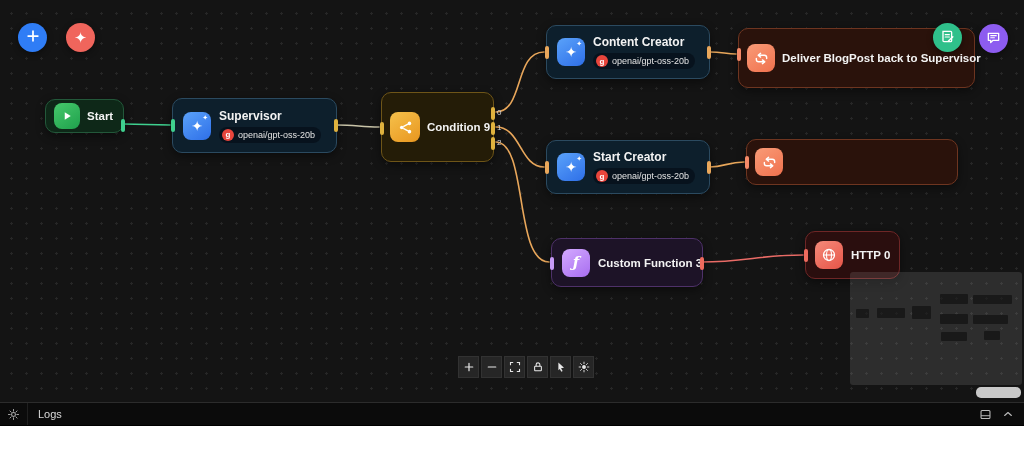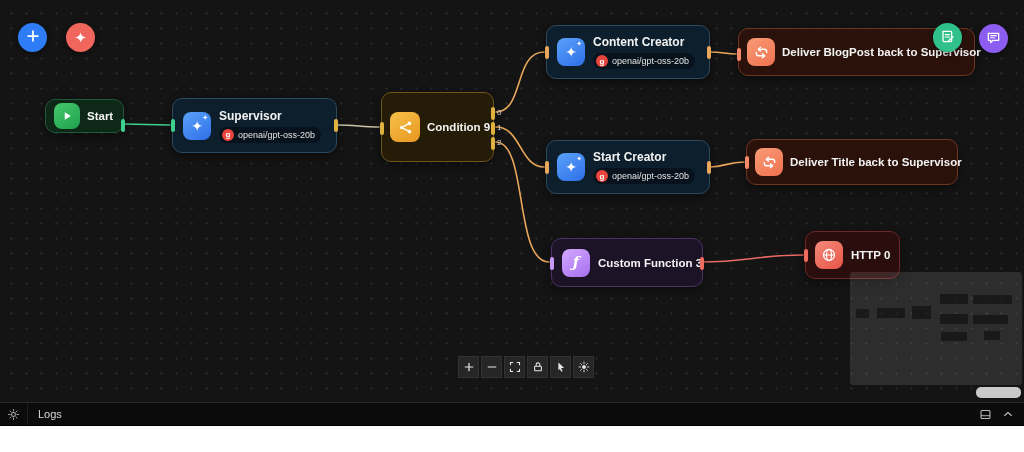--- a/index.html
+++ b/index.html
@@ -199,21 +199,21 @@
 
     <div class="node n-custom" style="left:551px;top:238px;width:152px;height:49px">
       <span class="handle h-purple" style="left:-2px;top:18px"></span>
       <span class="handle h-pink" style="right:-2px;top:18px"></span>
       <span class="nicon sz28 g-purple">
         <span class="fn-glyph">ƒ</span>
       </span>
       <span class="node-title">Custom Function 3</span>
     </div>
 
-    <div class="node n-deliver" style="left:738px;top:28px;width:237px;height:48px">
+    <div class="node n-deliver" style="left:738px;top:28px;width:237px;height:60px">
       <span class="handle h-coral" style="left:-2px;top:19px"></span>
       <span class="nicon sz28 g-coral">
         <svg width="15" height="15" viewBox="0 0 16 16">
           <path d="M5 4.5h6a2.5 2.5 0 0 1 2.5 2.5v1" fill="none" stroke="#fff" stroke-width="1.5" stroke-linecap="round"></path>
           <path d="M7 2.5 4.5 4.5 7 6.5" fill="none" stroke="#fff" stroke-width="1.5" stroke-linecap="round" stroke-linejoin="round"></path>
           <path d="M11 11.5H5A2.5 2.5 0 0 1 2.5 9V8" fill="none" stroke="#fff" stroke-width="1.5" stroke-linecap="round"></path>
           <path d="M9 9.5 11.5 11.5 9 13.5" fill="none" stroke="#fff" stroke-width="1.5" stroke-linecap="round" stroke-linejoin="round"></path>
         </svg>
       </span>
       <span class="node-title">Deliver BlogPost back to Supervisor</span>
@@ -222,21 +222,20 @@
     <div class="node n-deliver" style="left:746px;top:139px;width:212px;height:46px">
       <span class="handle h-coral" style="left:-2px;top:16px"></span>
       <span class="nicon sz28 g-coral">
         <svg width="15" height="15" viewBox="0 0 16 16">
           <path d="M5 4.5h6a2.5 2.5 0 0 1 2.5 2.5v1" fill="none" stroke="#fff" stroke-width="1.5" stroke-linecap="round"></path>
           <path d="M7 2.5 4.5 4.5 7 6.5" fill="none" stroke="#fff" stroke-width="1.5" stroke-linecap="round" stroke-linejoin="round"></path>
           <path d="M11 11.5H5A2.5 2.5 0 0 1 2.5 9V8" fill="none" stroke="#fff" stroke-width="1.5" stroke-linecap="round"></path>
           <path d="M9 9.5 11.5 11.5 9 13.5" fill="none" stroke="#fff" stroke-width="1.5" stroke-linecap="round" stroke-linejoin="round"></path>
         </svg>
       </span>
-      <span class="node-title">Deliver Title back to Supervisor</span>
     </div>
 
     <div class="node n-http" style="left:805px;top:231px;width:95px;height:48px">
       <span class="handle h-pink" style="left:-2px;top:17px"></span>
       <span class="nicon sz28 g-red">
         <svg width="16" height="16" viewBox="0 0 16 16">
           <circle cx="8" cy="8" r="5.5" stroke="#fff" fill="none" stroke-width="1.3"></circle>
           <ellipse cx="8" cy="8" rx="2.5" ry="5.5" stroke="#fff" fill="none" stroke-width="1.1"></ellipse>
           <path d="M2.5 8h11" stroke="#fff" stroke-width="1.1"></path>
         </svg>

